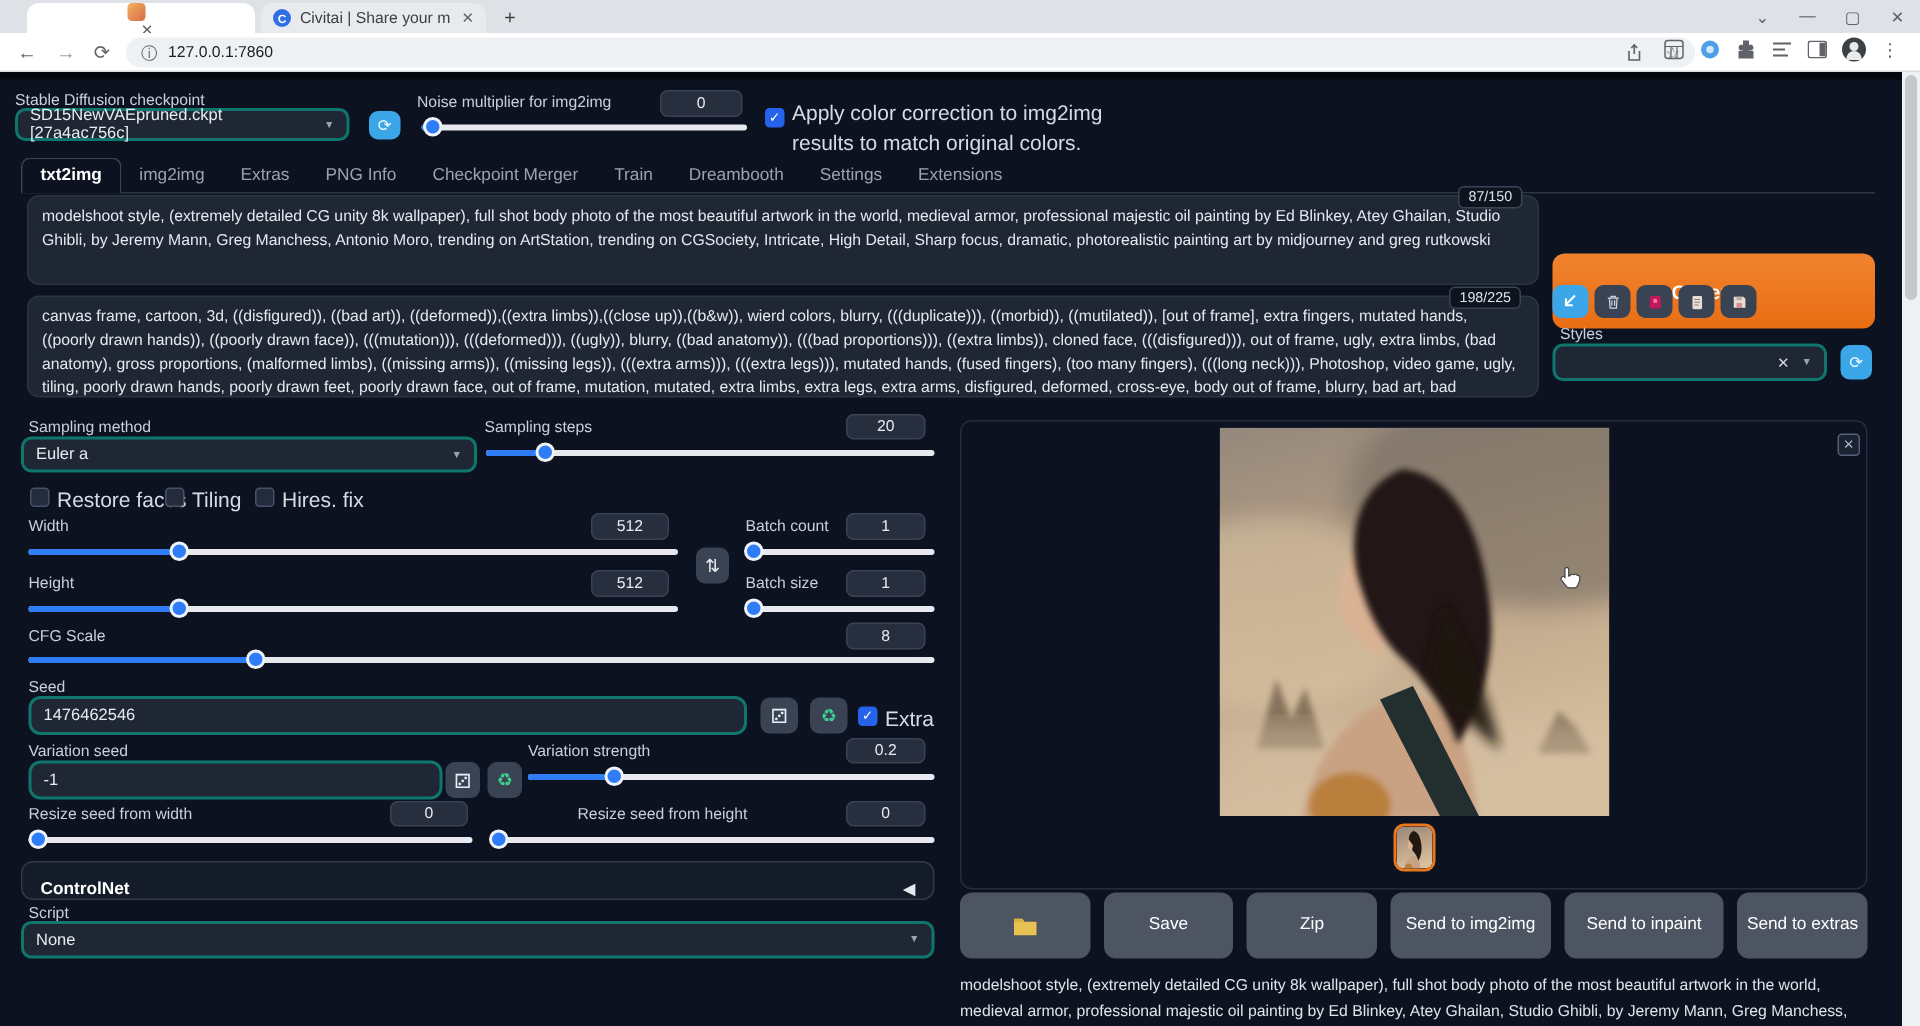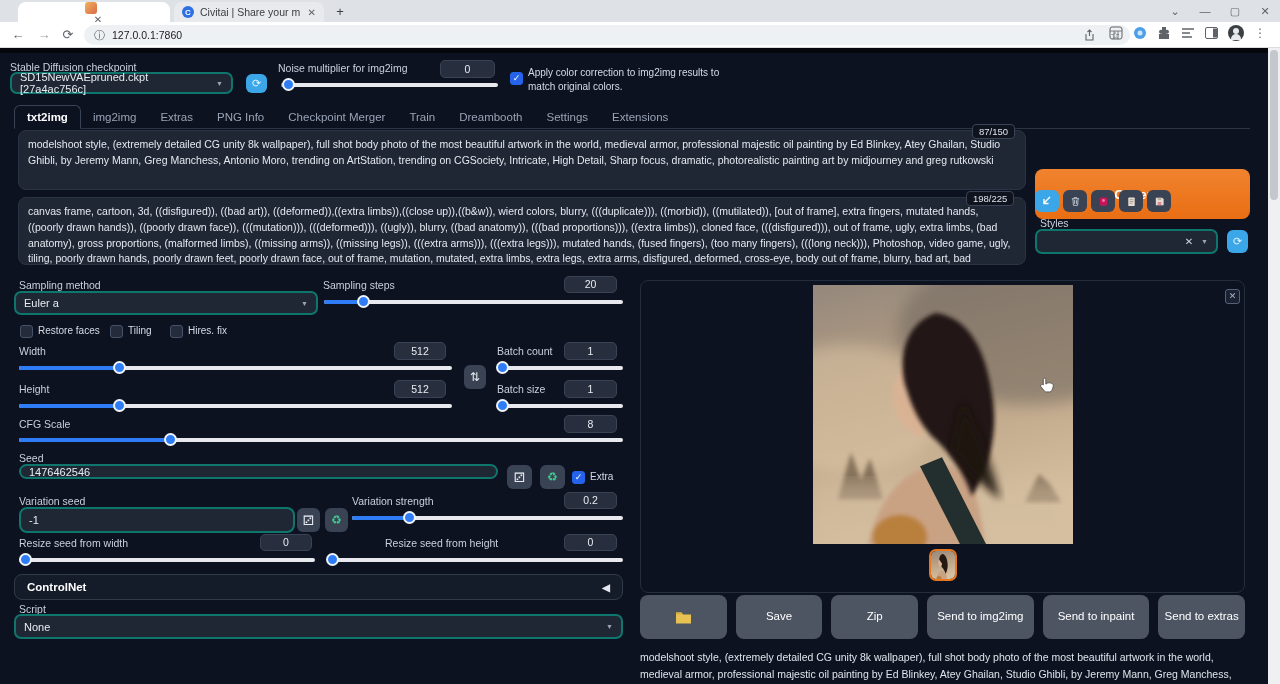--- a/index.html
+++ b/index.html
@@ -54,21 +54,21 @@
   .dd { position:absolute; background:#1f2734; border:2px solid #0f766e; border-radius:7px;
     color:#e8ecf2; font-size:11px; display:flex; align-items:center; padding:0 8px; }
   .dd .caret { margin-left:auto; font-size:7px; color:#9aa3b4; }
   .box-btn { position:absolute; background:#3a4354; border-radius:6px; display:flex;
     align-items:center; justify-content:center; color:#e8ecf2; }
   .blue-btn { background:#3ba7e9; color:#eaf6ff; }
   .cb { position:absolute; width:13px; height:13px; border-radius:3px; background:#242c3b;
     border:1px solid #46526a; }
   .cb.checked { background:#2563eb; border-color:#2563eb; color:#fff; font-size:9px;
     line-height:11px; text-align:center; }
-  .cb-lbl { position:absolute; font-size:10px; color:#d6dce6; white-space:nowrap; }
+  .cb-lbl { position:absolute; font-size:14px; color:#d6dce6; white-space:nowrap; }
 
   .slider { position:absolute; height:14px; }
   .slider .track { position:absolute; top:5px; left:0; width:100%; height:4px; border-radius:2px;
     background:#e7e9ee; }
   .slider .fill { position:absolute; top:5px; left:0; height:4px; border-radius:2px; background:#2f7df6; }
   .slider .thumb { position:absolute; top:0; width:13px; height:13px; border-radius:50%;
     background:#2f7df6; border:2px solid #f0f4f9; margin-left:-6px; }
 
   .prompt-box { position:absolute; background:#1f2734; border:1px solid #2b3444; border-radius:8px;
     padding:6px 9px; font-size:10.5px; line-height:1.5; color:#e4e9f0; overflow:hidden; }
@@ -97,21 +97,21 @@
     border-radius:7px; overflow:hidden; background:#000; }
   .thumb-sel svg { width:24px; height:28px; }
 
   .out-buttons { position:absolute; left:640px; top:547px; width:605px; height:44px; display:flex; gap:9px; }
   .gray-btn { flex:1; background:#4d5563; border-radius:8px; color:#fff; font-size:11.5px;
     display:flex; align-items:center; justify-content:center; text-align:center; line-height:1.35; }
   .info-text { position:absolute; left:640px; top:601px; width:604px; font-size:10.5px; line-height:1.65;
     color:#dfe3ea; overflow:hidden; max-height:34px; }
 
   .accordion { position:absolute; left:14px; top:526px; width:609px; height:26px; border:1px solid #323b4c;
-    border-radius:8px; background:#151c29; display:flex; align-items:center; padding:0 12px;
+    border-radius:8px; background:#151c29; display:flex; align-items:flex-end; padding:0 12px;
     font-size:11.5px; font-weight:bold; color:#fff; }
   .accordion .arr { margin-left:auto; font-size:10px; color:#e4e9f0; }
 
   .cursor-hand { position:absolute; left:398px; top:96px; z-index:5; }
 </style>
 </head>
 <body>
 
 <div class="screen">
 
@@ -302,21 +302,21 @@
 
     <div class="lbl" style="left:19px; top:370px;">CFG Scale</div>
     <div class="num" style="left:564px; top:367px; width:53px; height:18px; line-height:16px;">8</div>
     <div class="slider" style="left:19px; top:385px; width:604px;">
       <div class="track"></div>
         <div class="fill" style="width:25%;"></div>
         <div class="thumb" style="left:25%;"></div>
     </div>
 
     <div class="lbl" style="left:19px; top:404px;">Seed</div>
-    <div class="dd" style="left:19px; top:416px; width:479px; height:15px; border-radius:8px;">
+    <div class="dd" style="left:19px; top:416px; width:479px; height:26px; border-radius:8px;">
       <span>1476462546</span>
     </div>
     <div class="box-btn" style="left:507px; top:417px; width:25px; height:24px; font-size:13px;">⚂</div>
     <div class="box-btn" style="left:540px; top:417px; width:25px; height:24px; font-size:12px; color:#3fcf8e;">♻</div>
     <div class="cb checked" style="left:572px; top:423px;">✓</div>
     <div class="cb-lbl" style="left:590px; top:423px;">Extra</div>
 
     <div class="lbl" style="left:19px; top:447px;">Variation seed</div>
     <div class="dd" style="left:19px; top:459px; width:276px; height:26px; border-radius:8px;">
       <span>-1</span>

